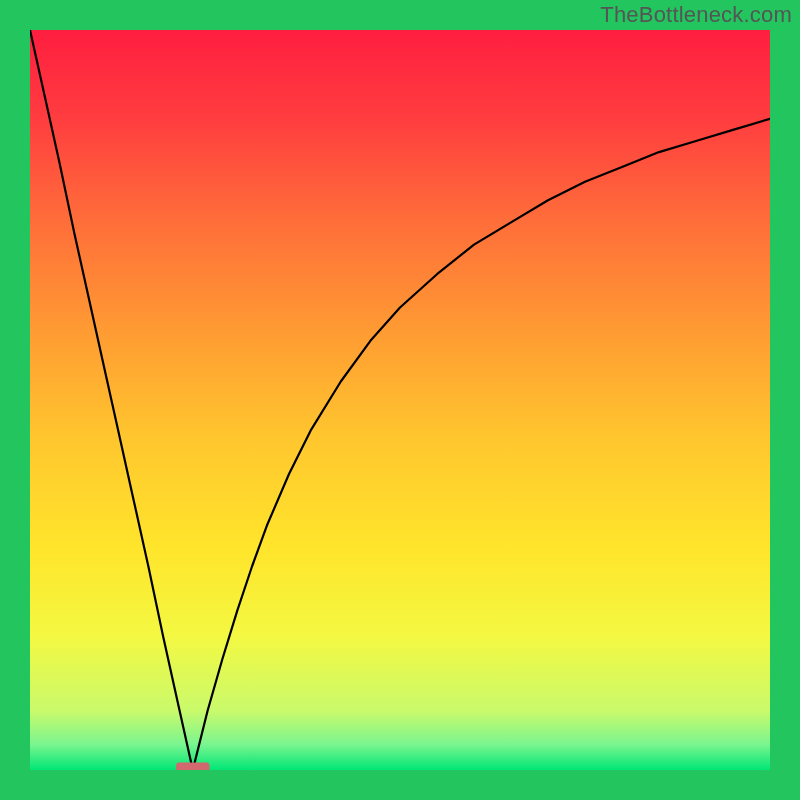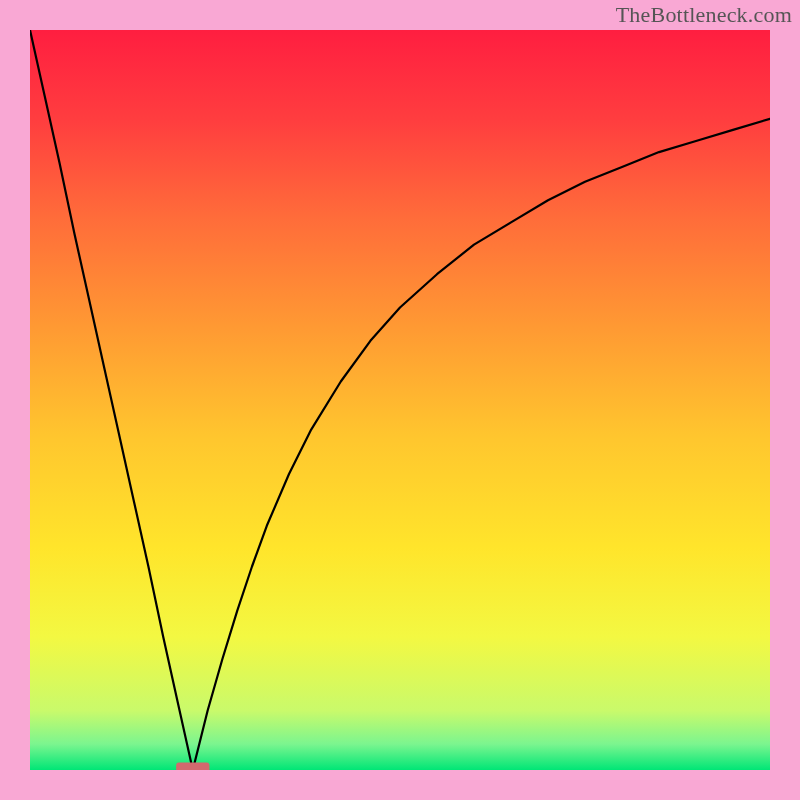--- a/index.html
+++ b/index.html
@@ -8,22 +8,21 @@
     width: 800px;
     height: 800px;
     overflow: hidden;
     background: #000;
     font-family: Arial, Helvetica, sans-serif;
   }
   .frame {
     position: relative;
     width: 800px;
     height: 800px;
-    background: #f9a8d4;
-    font-family: Liberation Serif, serif;
+    background: #22c55e;
   }
   .watermark {
     position: absolute;
     top: 2px;
     right: 8px;
     color: #555;
     font-size: 22px;
     font-weight: 500;
     letter-spacing: 0.2px;
     z-index: 10;

